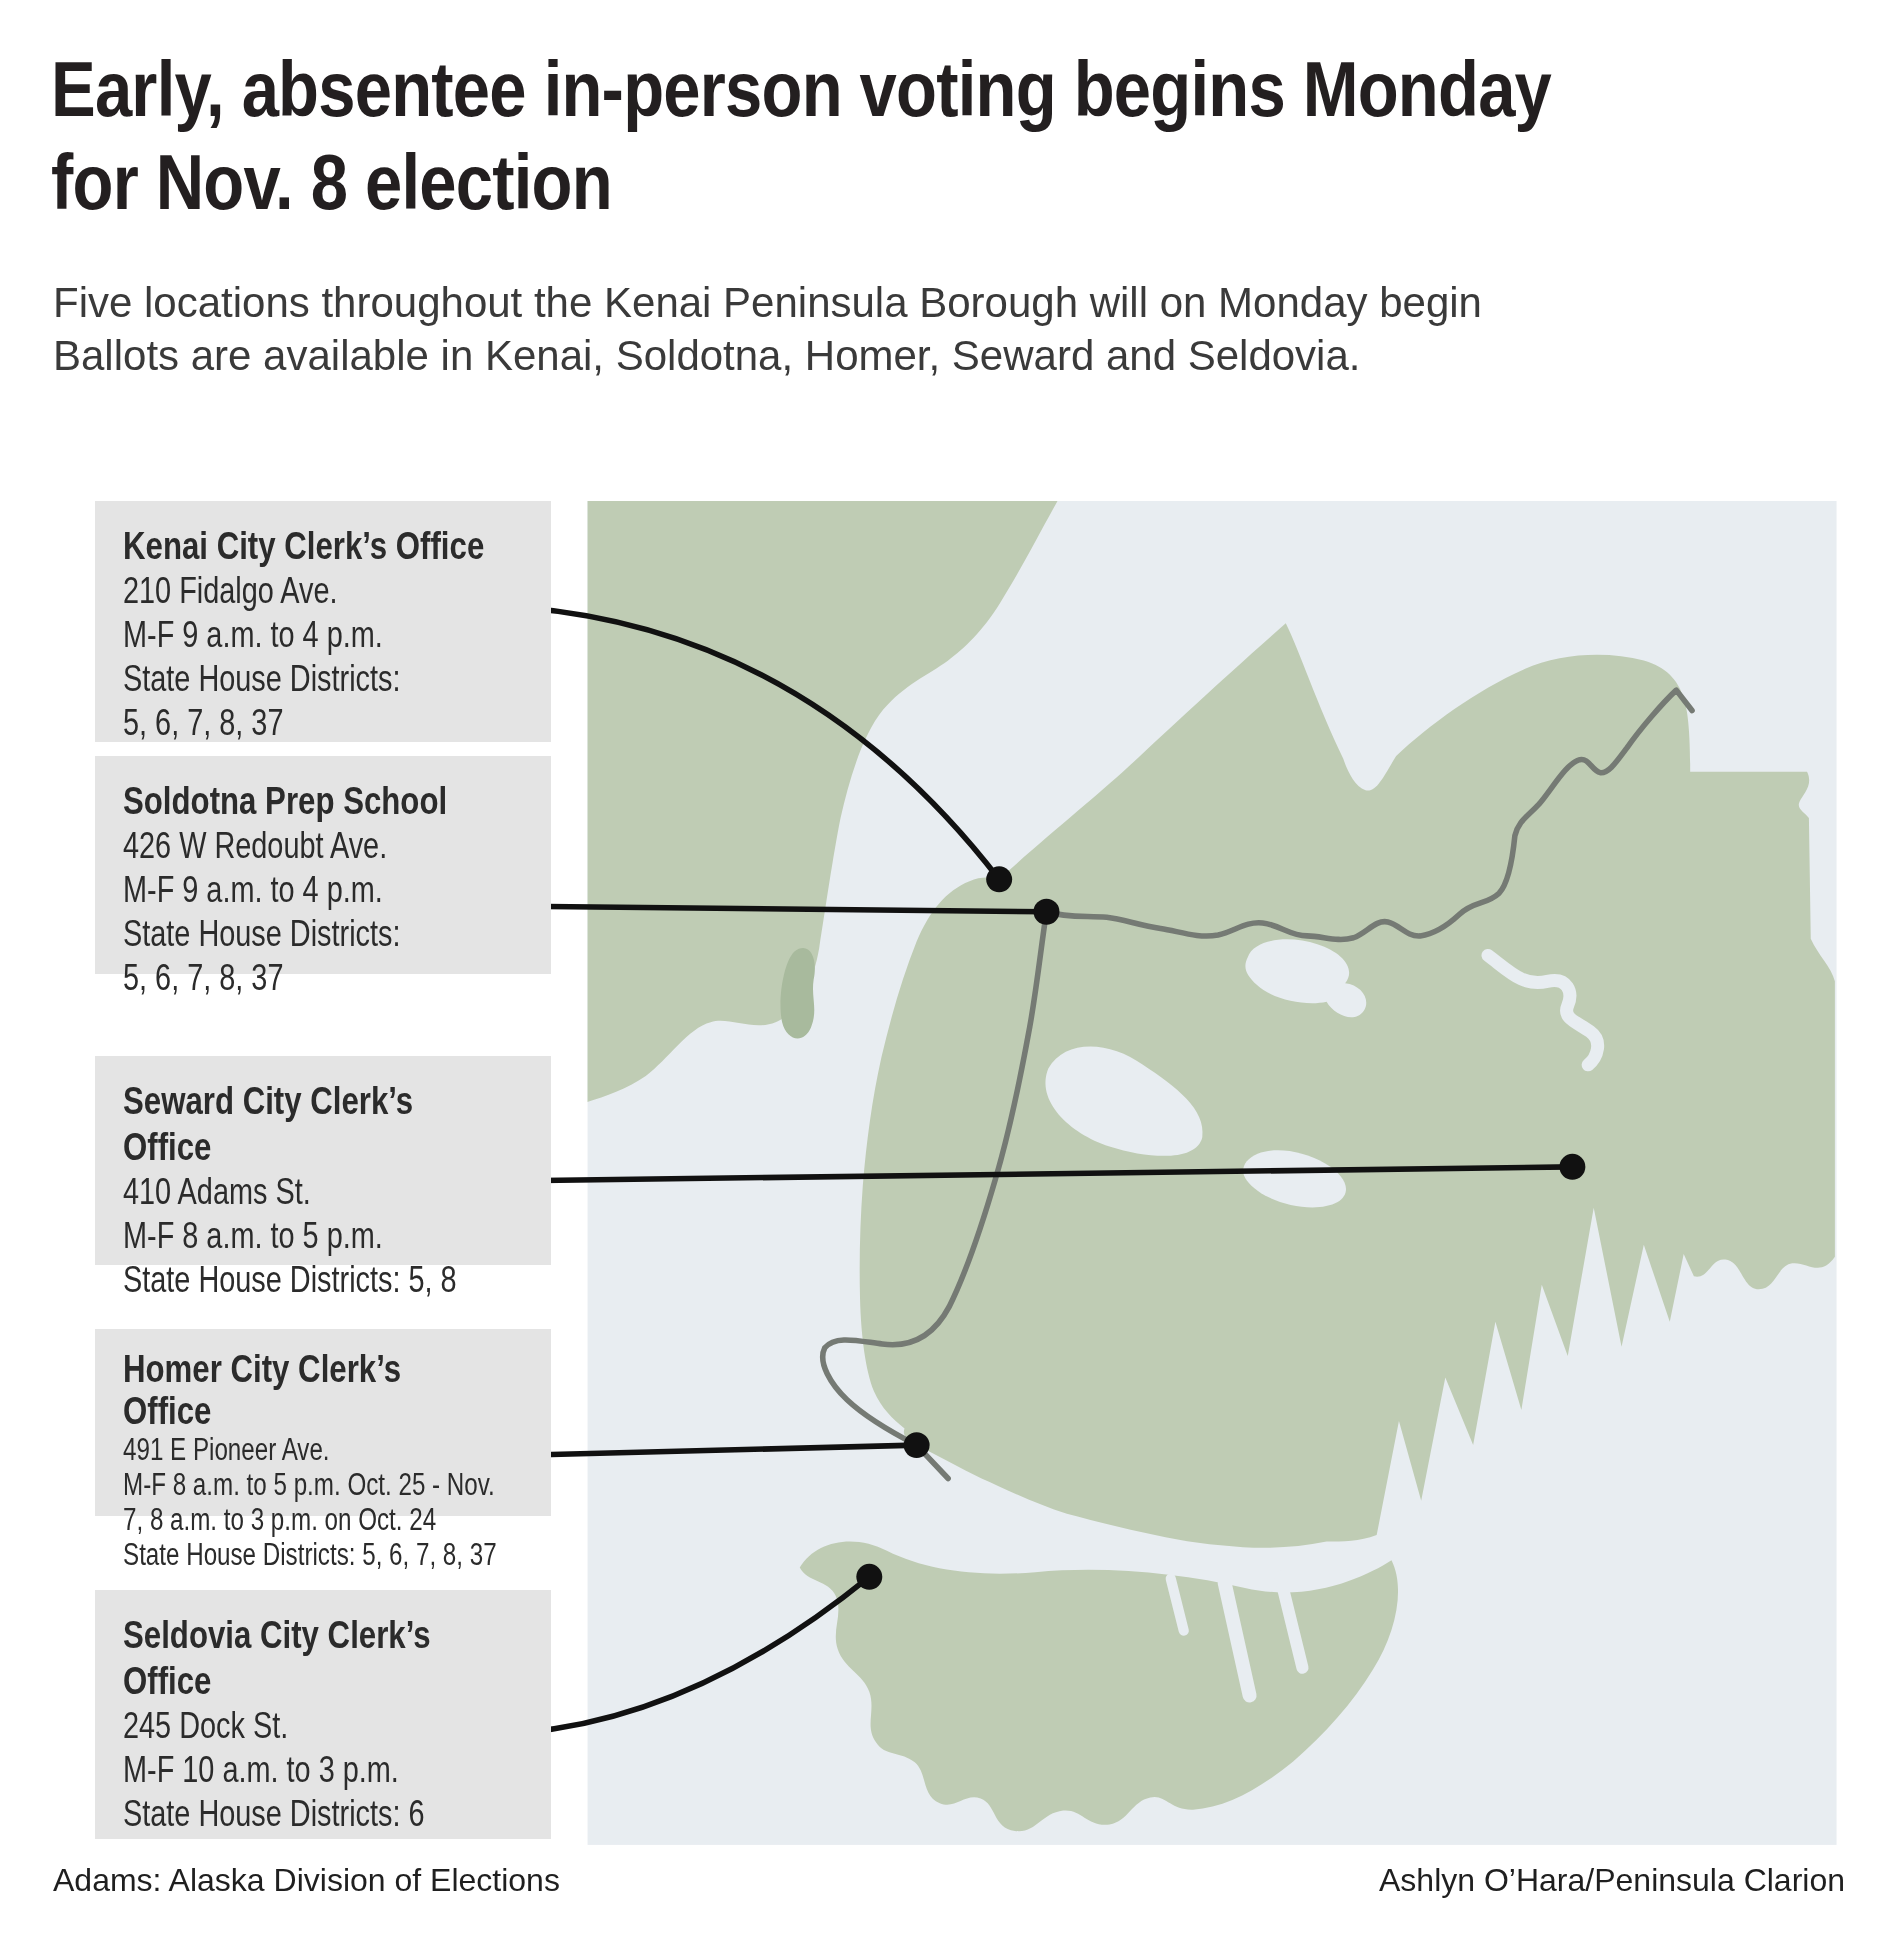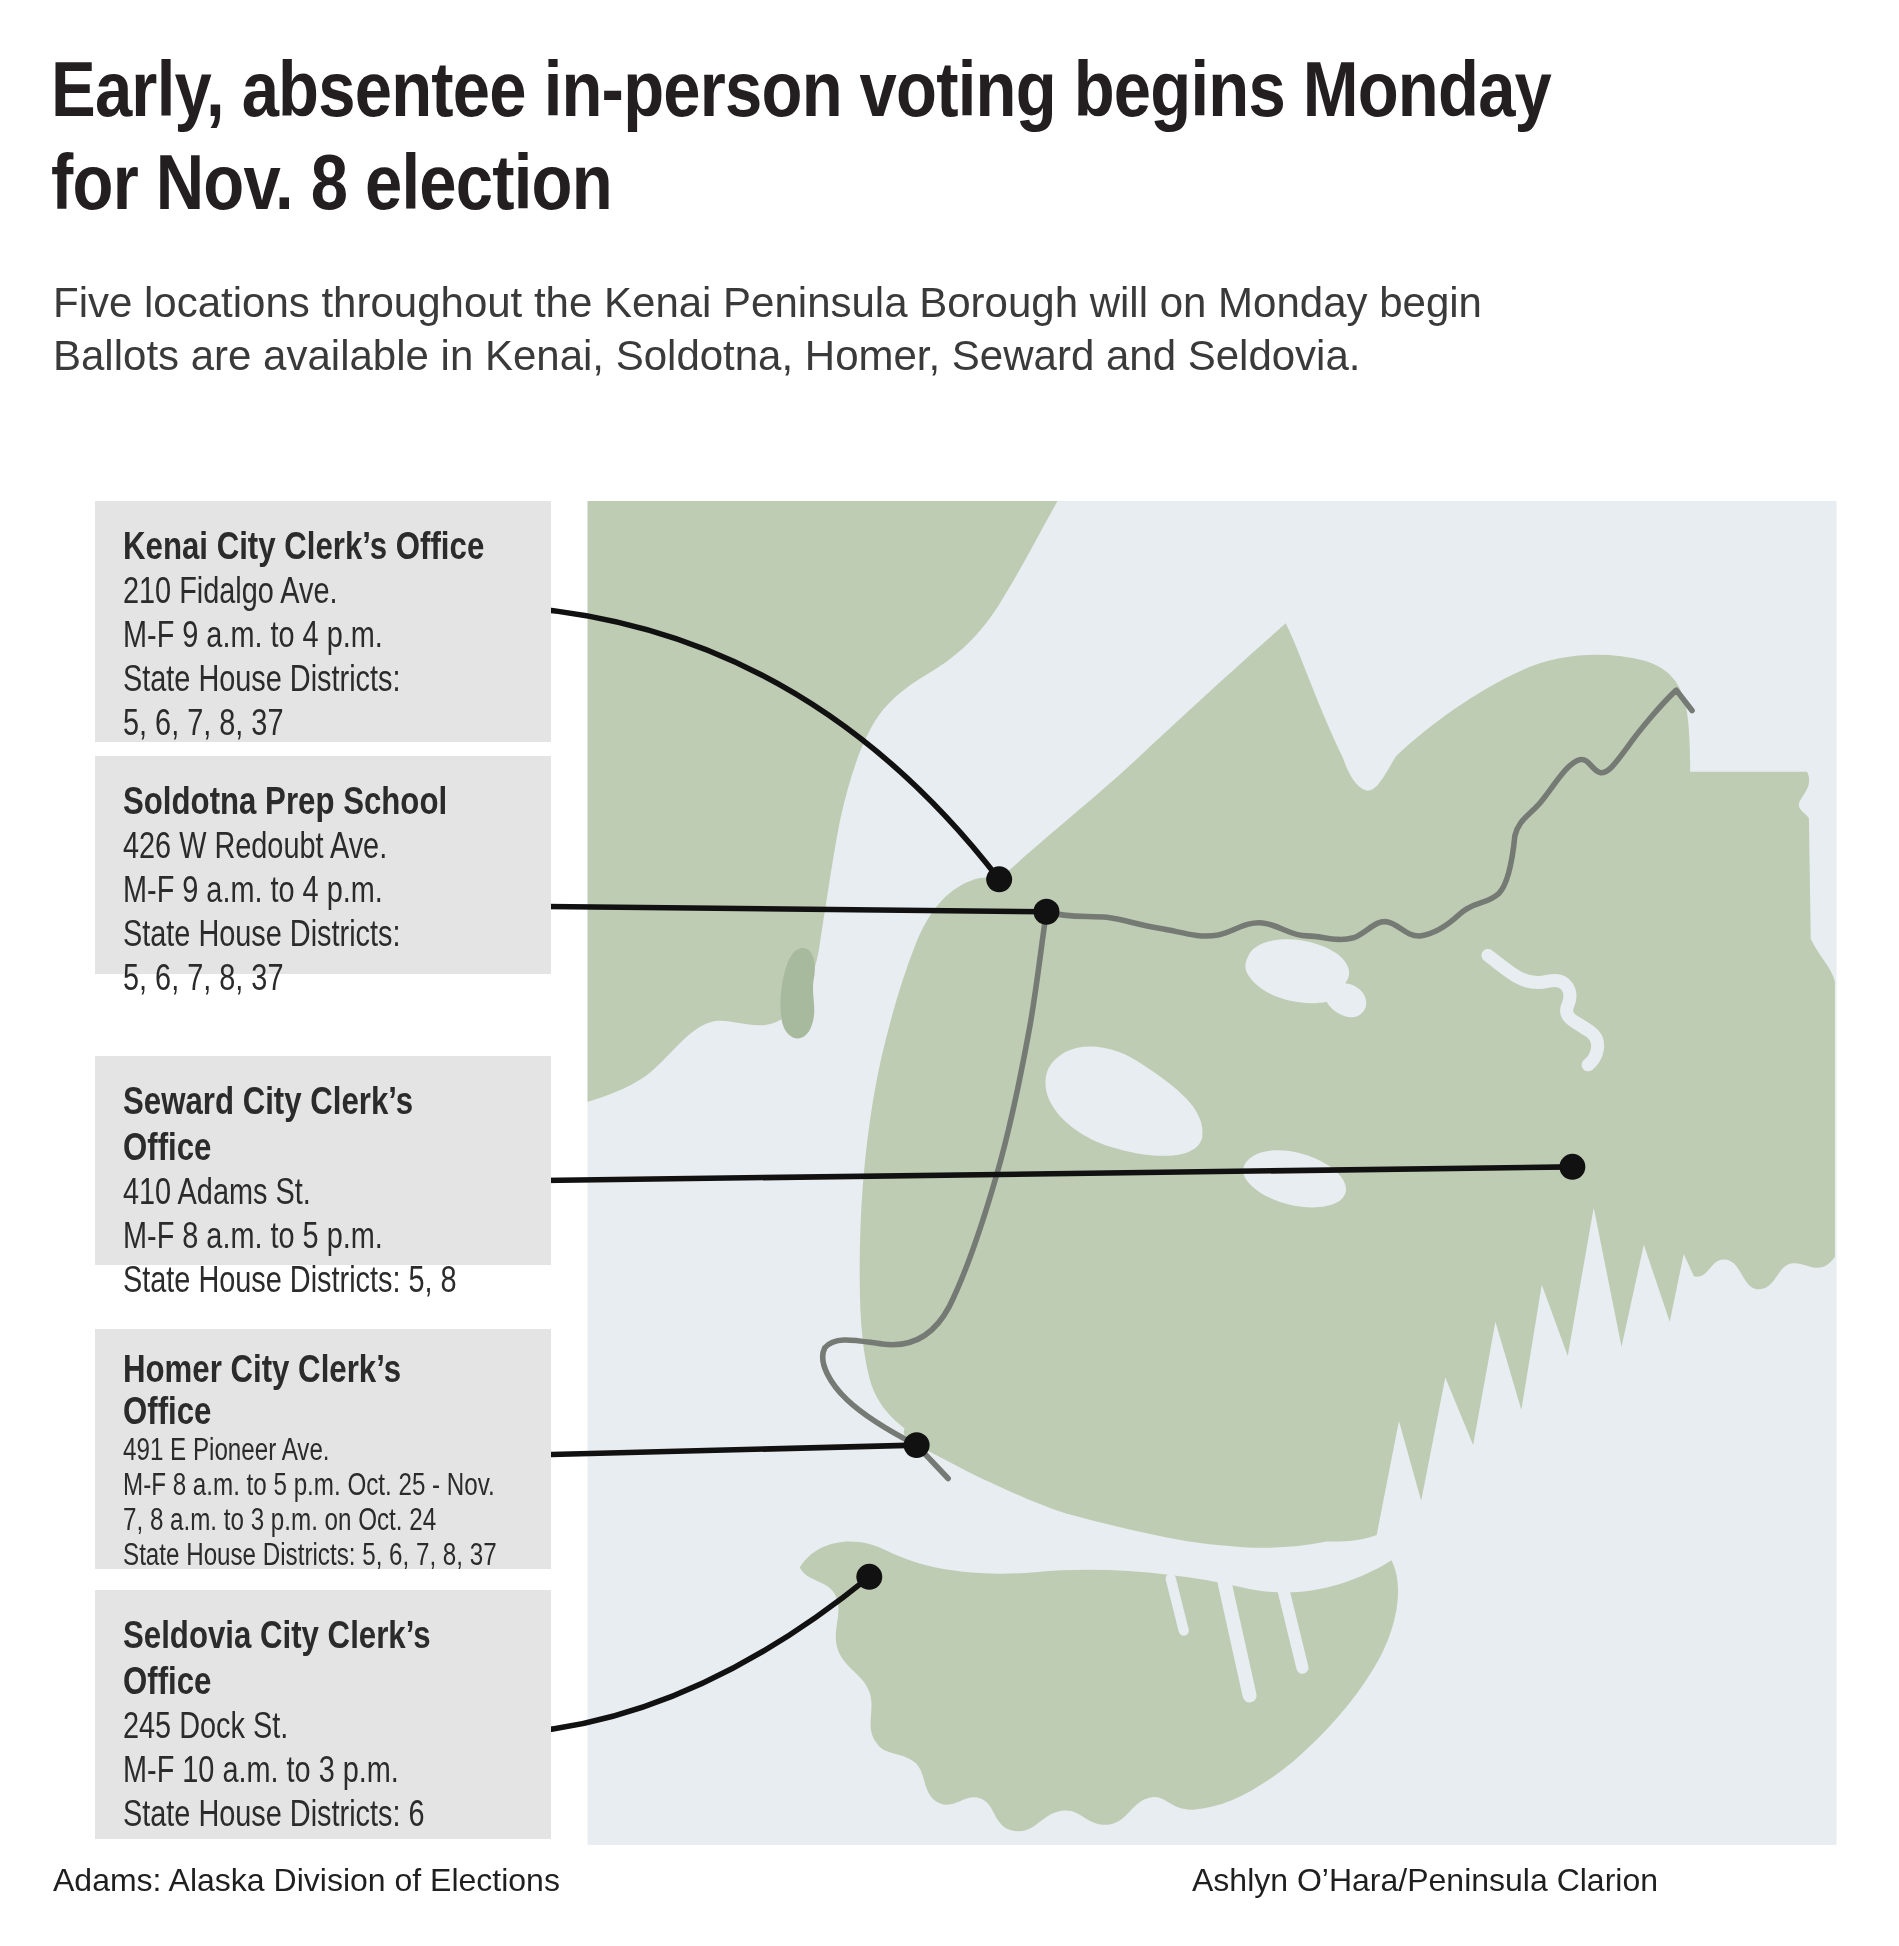--- a/index.html
+++ b/index.html
@@ -26,26 +26,26 @@
   .box-line{
     font-size:37px;line-height:44px;color:#2b2b2b;
     transform:scaleX(.78);transform-origin:left top;white-space:nowrap;
   }
   .box.small{padding-top:18.6px}
   .box.small .box-title{line-height:42px}
   .box.small .box-line{font-size:31px;line-height:35px}
   #box-kenai{top:501px;height:241px}
   #box-soldotna{top:756px;height:218px}
   #box-seward{top:1056px;height:209px}
-  #box-homer{top:1329px;height:240px}
+  #box-homer{top:1329px;height:187px}
   #box-seldovia{top:1590px;height:249px}
   #map{position:absolute;left:0;top:0}
   .footer{position:absolute;top:1862px;font-size:32px;color:#1f1f1f}
   #footer-left{left:53px}
-  #footer-right{left:1054px;width:742px;text-align:center}
+  #footer-right{left:1103px;width:742px;text-align:right}
 </style>
 </head>
 <body>
 
 <svg id="map" width="1900" height="1946" viewBox="0 0 2048 2098">
   <defs>
     <clipPath id="mapclip">
         <rect x="633" y="540" width="1347" height="1449"></rect>
       </clipPath>
   </defs>

